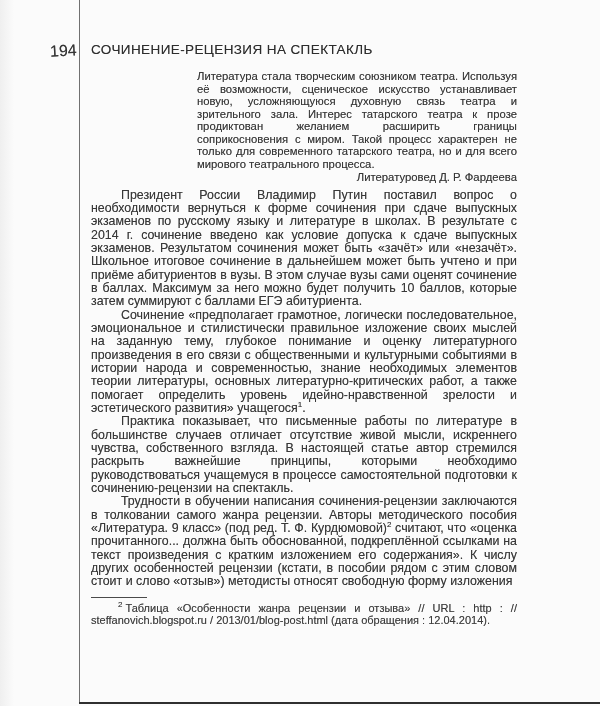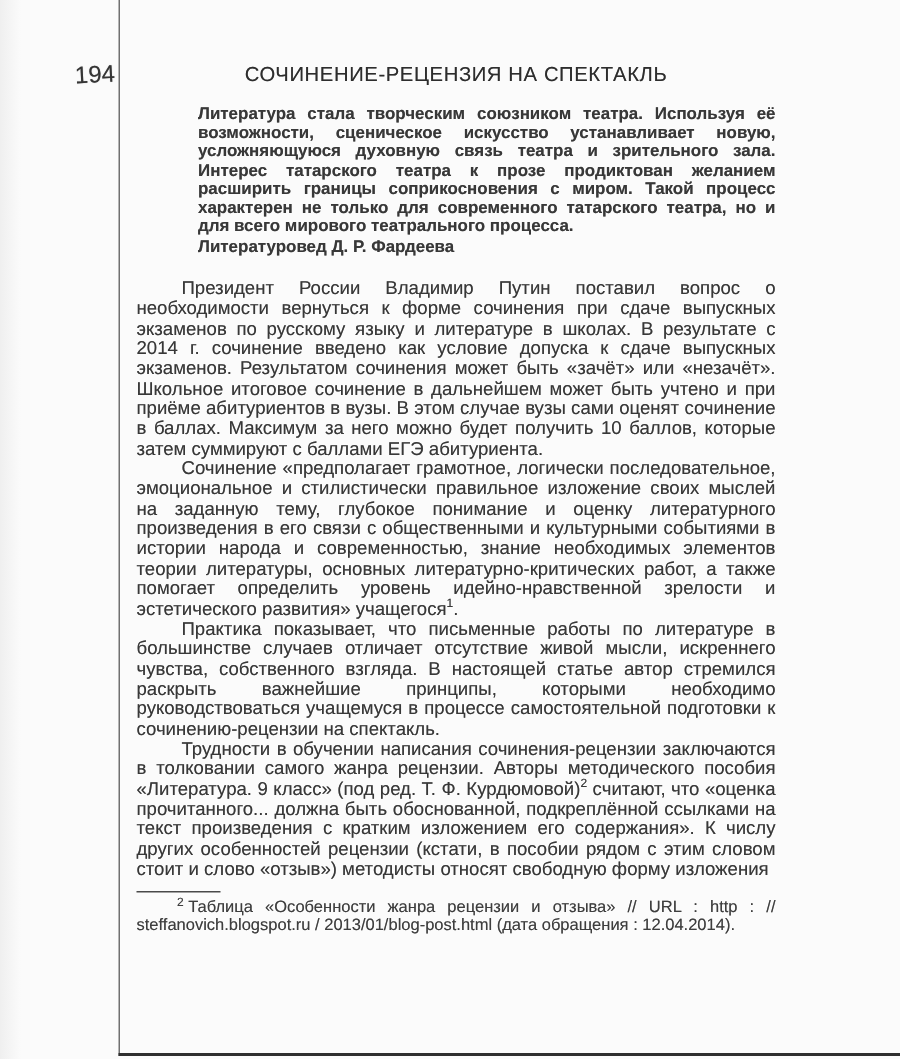--- a/index.html
+++ b/index.html
@@ -34,38 +34,37 @@
   }
   .content {
     position: absolute;
     left: 91px; top: 42px; width: 426px;
     text-shadow: 0 0 0.4px rgba(60,60,60,0.55);
   }
   .title {
     margin: 0 0 13px 0;
     font-size: 13.5px; font-weight: normal;
     letter-spacing: 0.4px;
-    text-align: center;
+    text-align: left;
     color: #2d2d2d;
     white-space: nowrap;
   }
   .epigraph {
-    margin-left: 41px;
+    margin-left: 106px;
     font-size: 11.3px; line-height: 12.5px;
     text-align: justify;
     color: #383838;
-    font-weight: bold;
   }
   .epigraph p { margin: 0; }
   .attribution {
-    text-align: left;
+    text-align: right;
     margin-top: 1px;
     font-size: 11.3px; line-height: 12.5px;
   }
-  .body-text { margin-top: 15px; }
+  .body-text { margin-top: 5px; }
   .para {
     margin: 0;
     font-size: 12.4px; line-height: 13.35px;
     text-align: justify;
     text-indent: 30px;
     color: #383838;
   }
   .para sup, .footnote sup {
     font-size: 8px; line-height: 0; vertical-align: super;
   }

